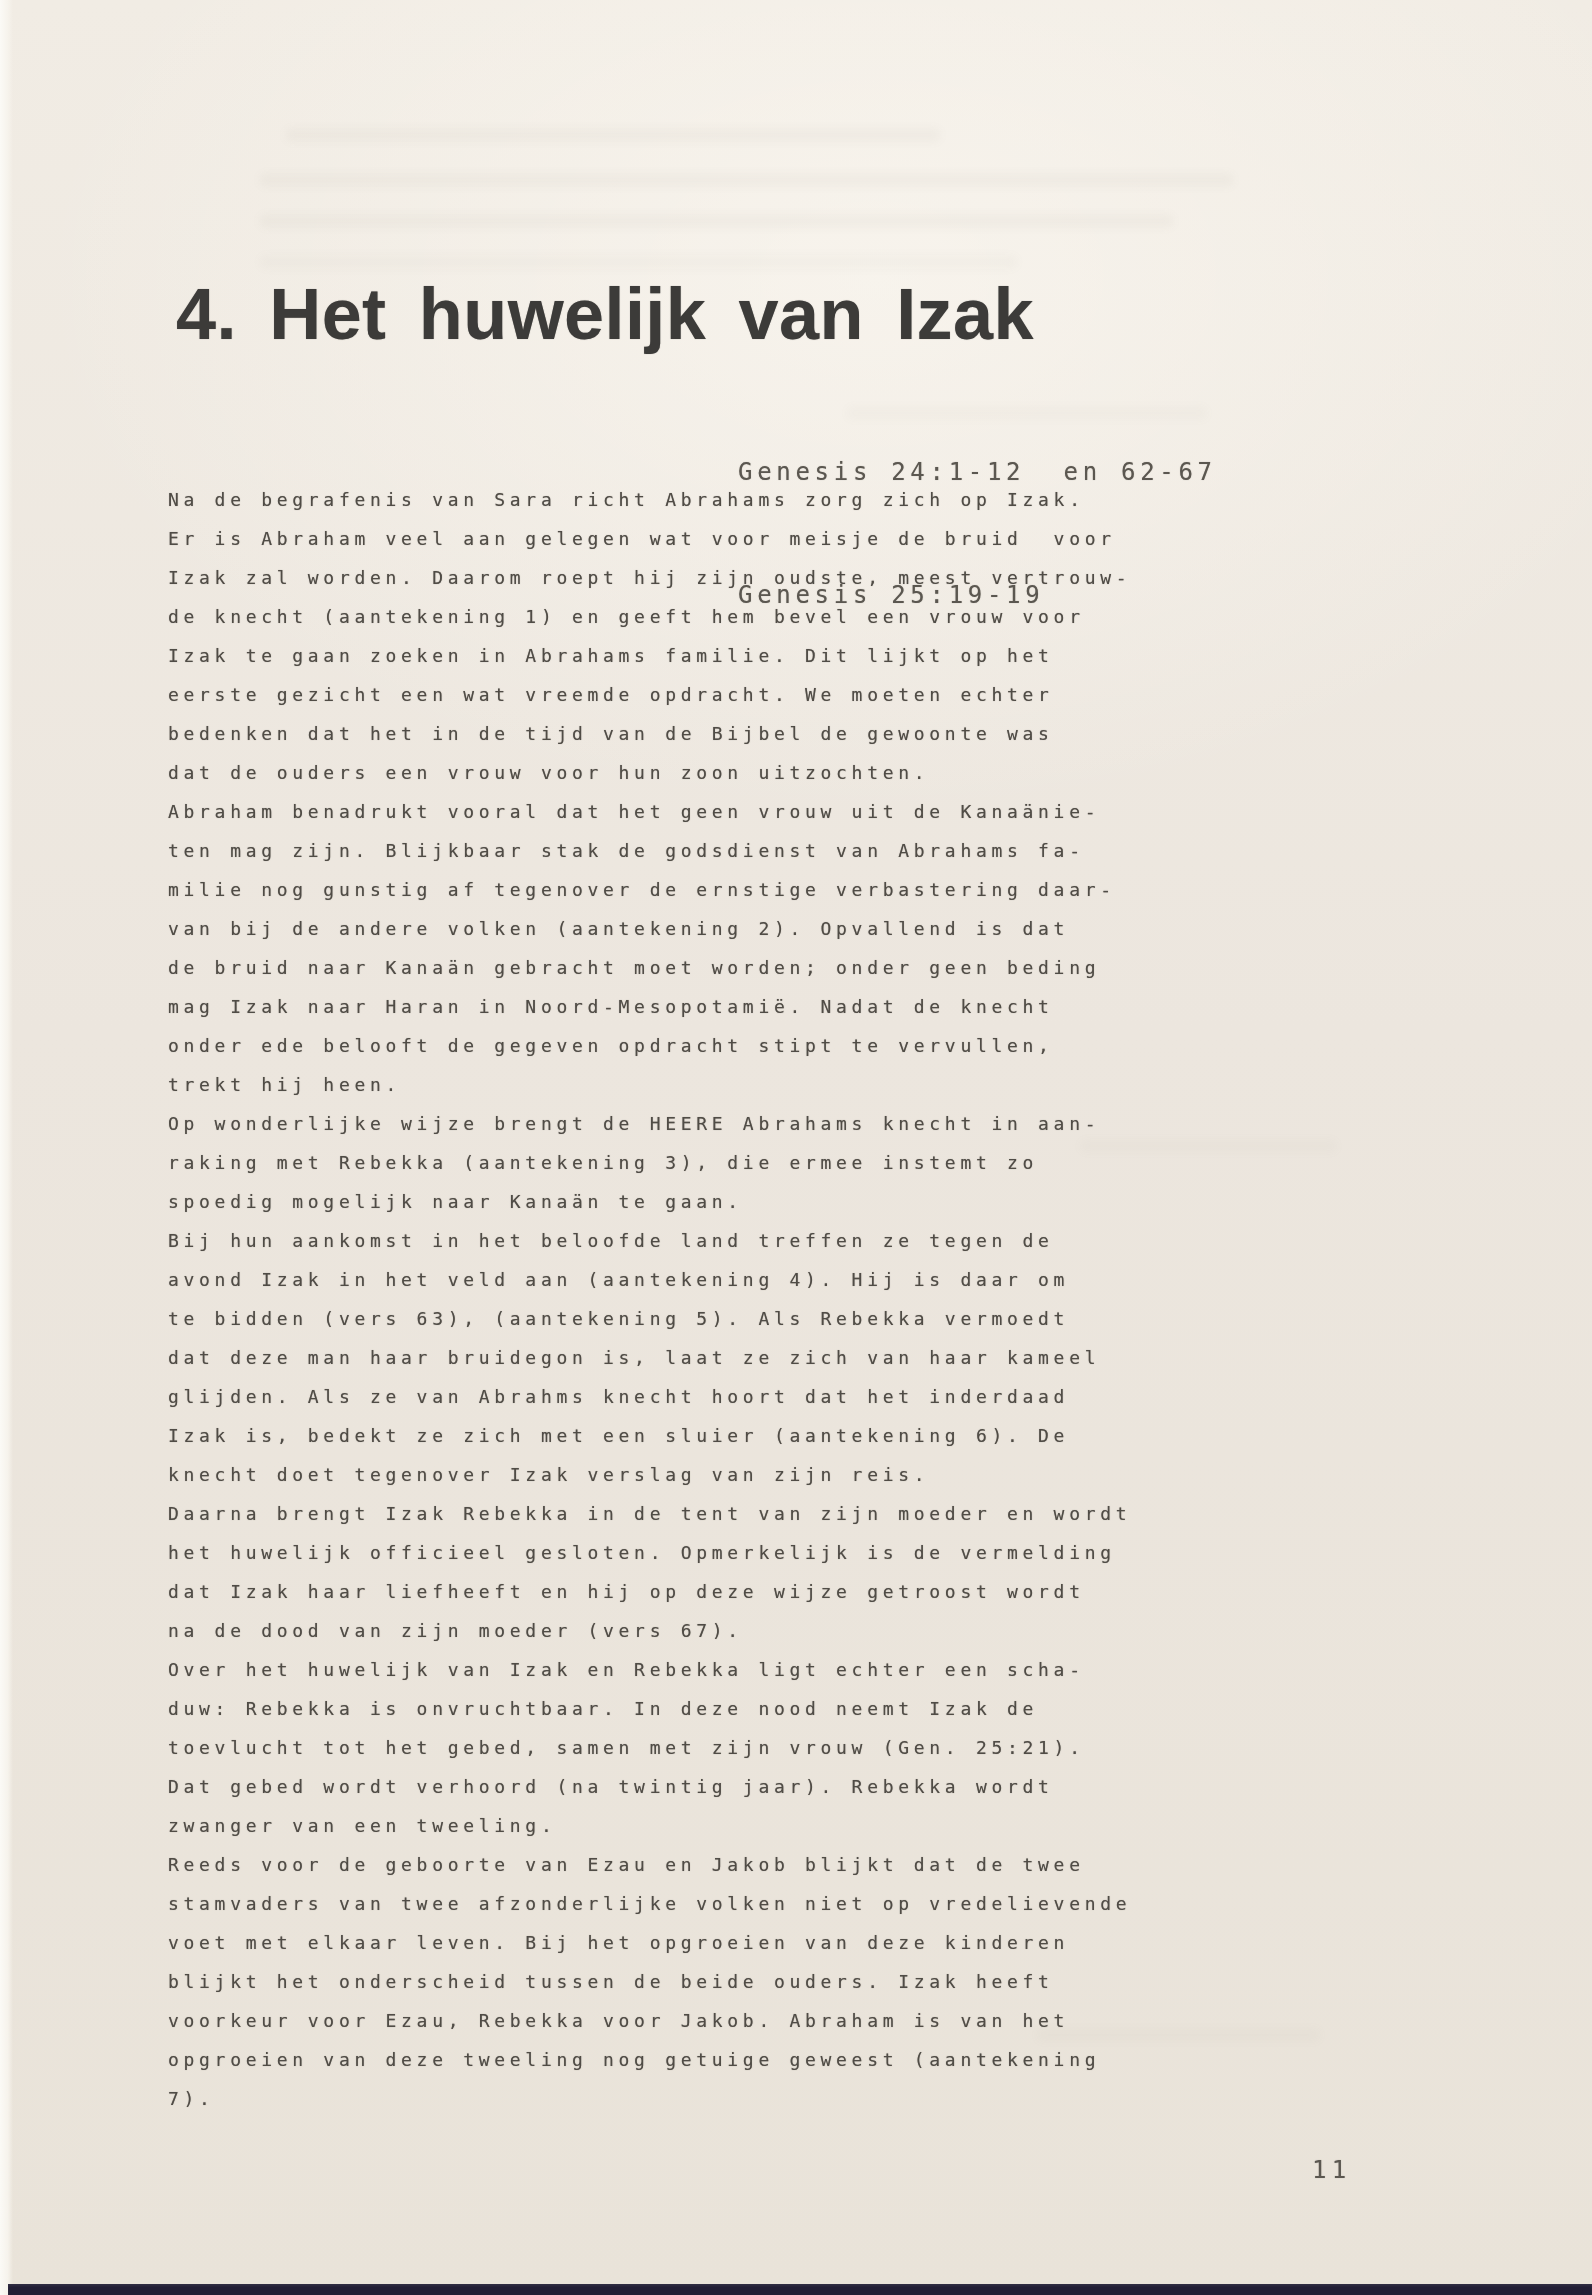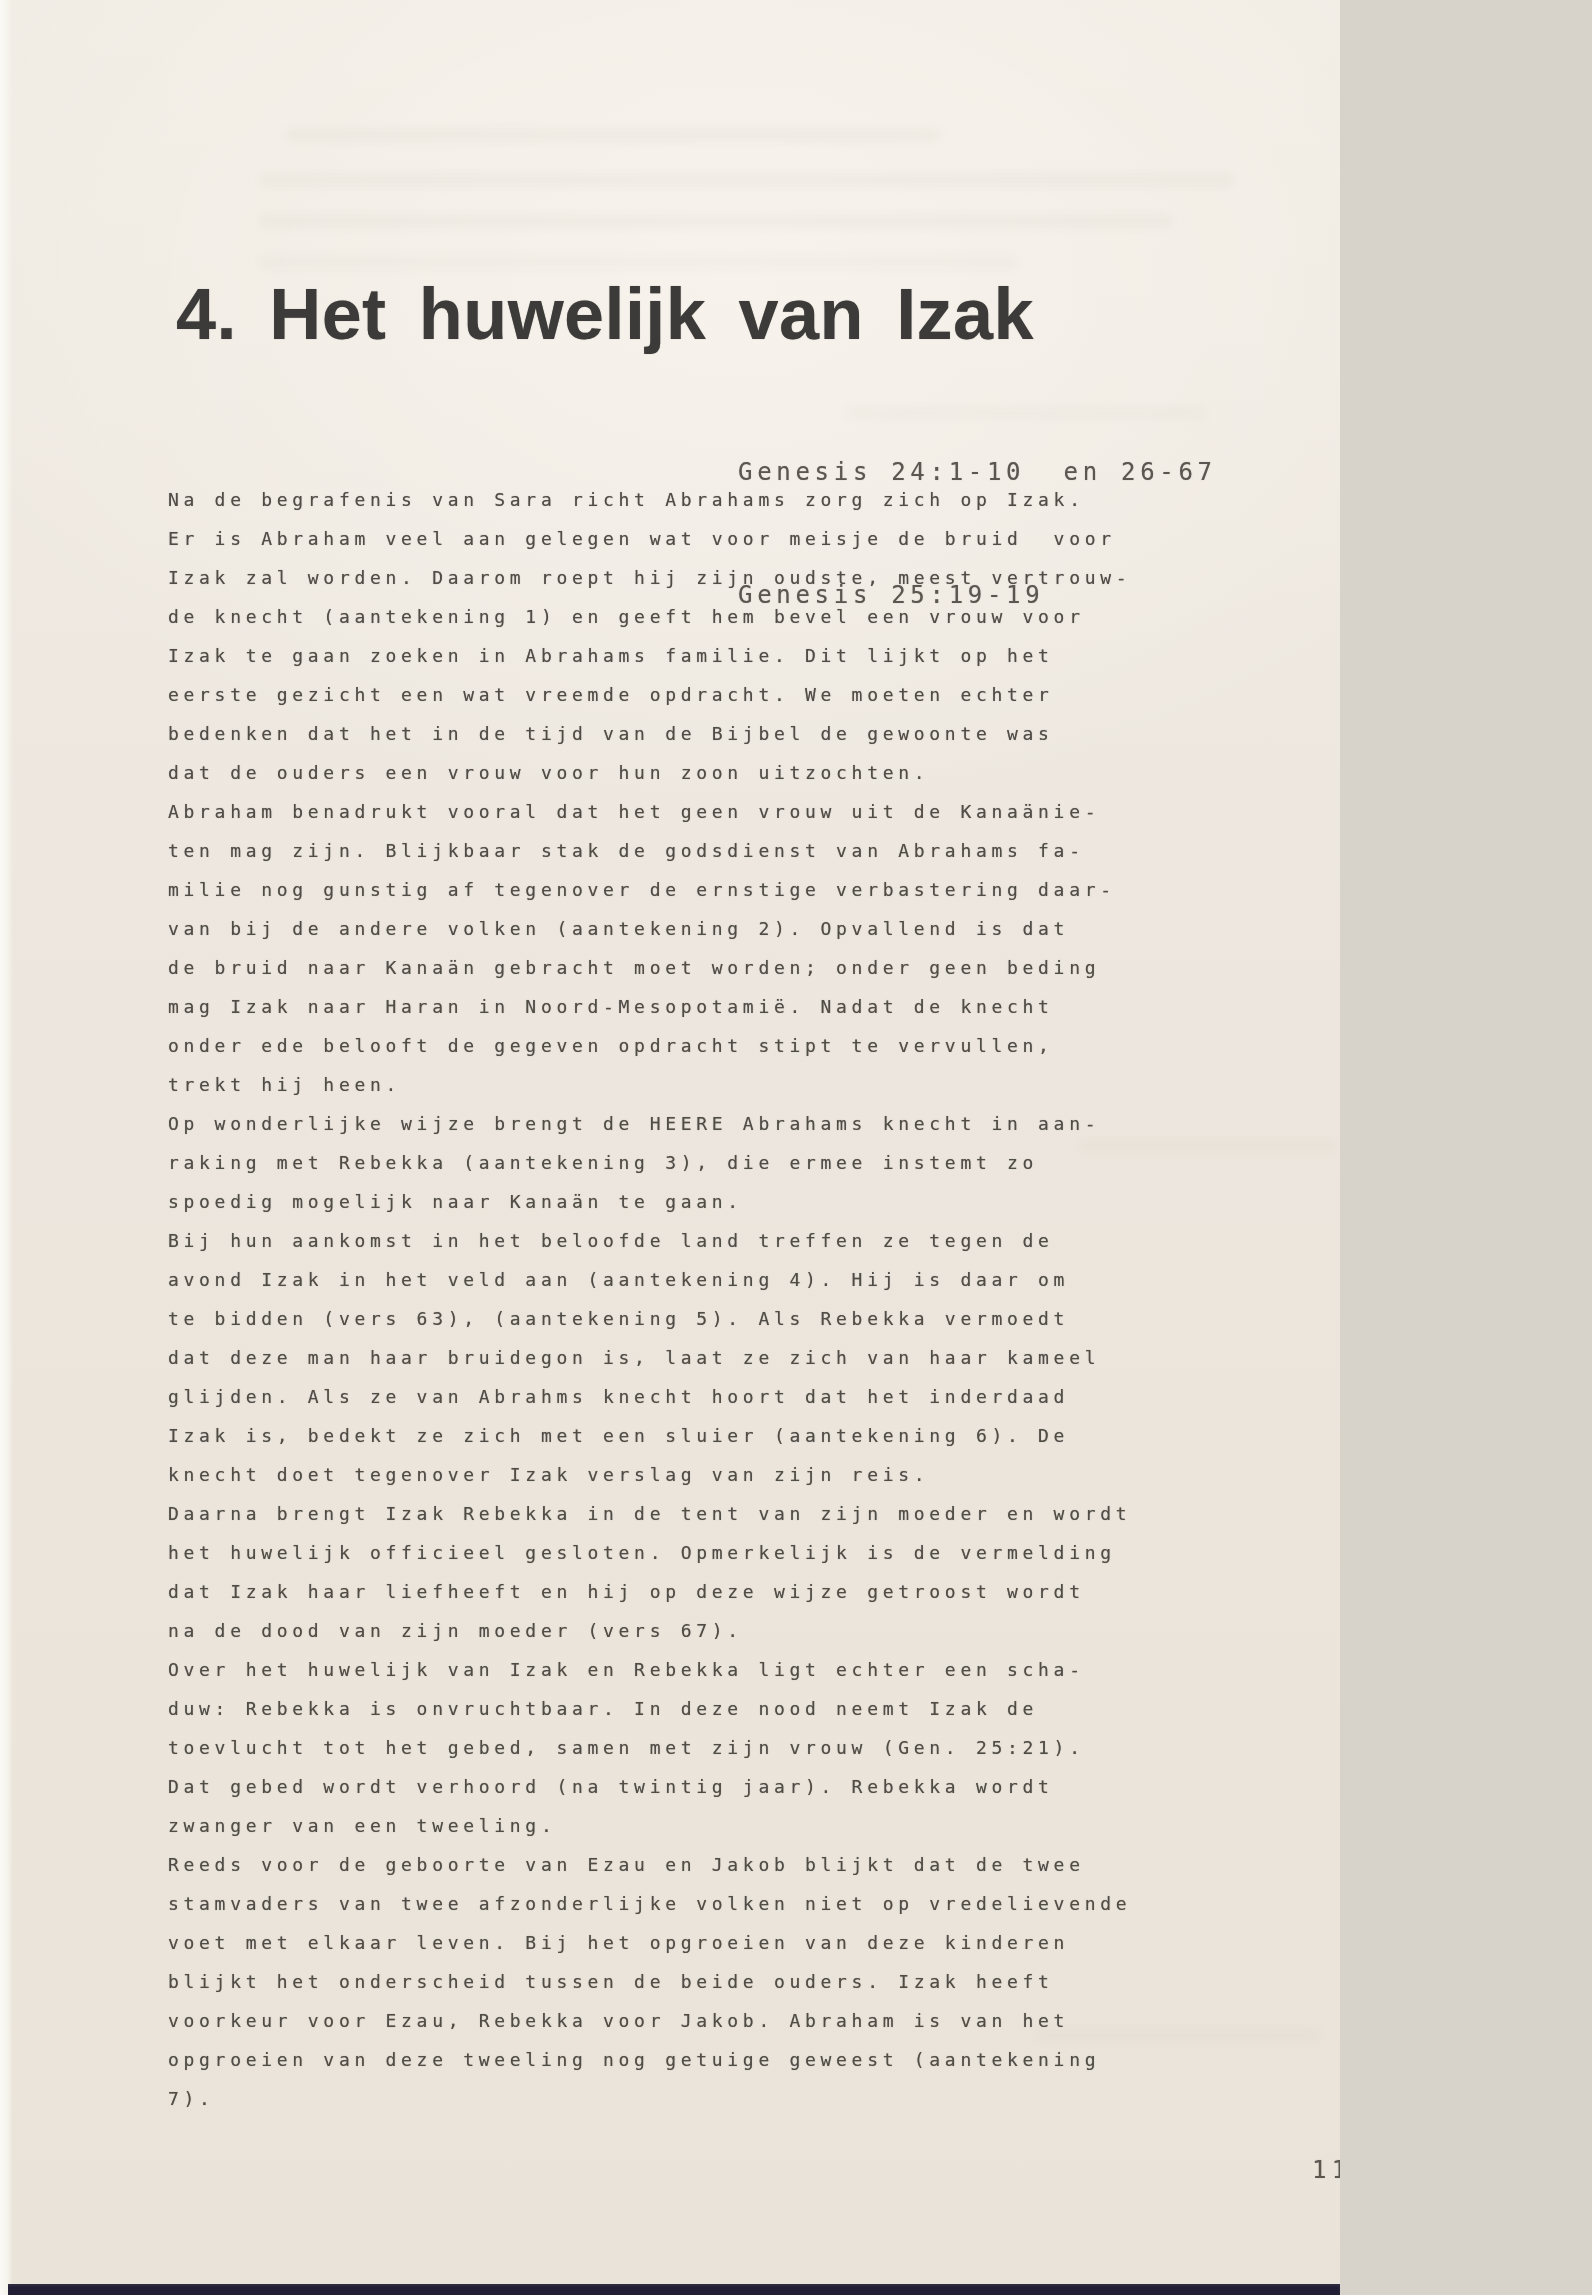--- a/index.html
+++ b/index.html
@@ -2,21 +2,21 @@
 <html style="--paper: #ece6de; --paper-light: #f1ece4; --paper-dark: #e9e3d9; --ink-title: #3c3b39; --ink-body: #504c46; --ink-light: #5b5750; --bottom-band: #221e35;font-size:14px"><head>
 <meta charset="utf-8">
 <style>
   html, body {
     margin: 0;
     padding: 0;
     background: #d8d3ca;
   }
   .page {
     position: relative;
-    width: 1340px;
+    width: 1592px;
     height: 2295px;
     overflow: hidden;
     background:
       radial-gradient(ellipse 1208px 777px at 55% 12%, rgba(255,252,246,0.5), rgba(255,252,246,0) 70%),
       linear-gradient(180deg, var(--paper-light, #f1ece4) 0%, var(--paper, #ece6de) 45%, var(--paper-dark, #e9e3d9) 100%);
     font-family: "DejaVu Sans Mono", monospace;
   }
   
   .page-edge {
     position: absolute;
@@ -109,21 +109,21 @@
     <div class="ghost-bar g3"></div>
     <div class="ghost-bar g4"></div>
     <div class="ghost-bar g5"></div>
     <div class="ghost-bar g6"></div>
     <div class="ghost-bar g7"></div>
   </div>
 
   <h1 class="title">4. Het huwelijk van Izak</h1>
 
   <div class="references">
-    <div>Genesis 24:1-10  en 26-67</div>
+    <div>Genesis 24:1-12  en 62-67</div>
     <div>Genesis 25:19-19</div>
   </div>
 
   <div class="body-text"><div class="body-line">Na de begrafenis van Sara richt Abrahams zorg zich op Izak.</div><div class="body-line">Er is Abraham veel aan gelegen wat voor meisje de bruid  voor</div><div class="body-line">Izak zal worden. Daarom roept hij zijn oudste, meest vertrouw-</div><div class="body-line">de knecht (aantekening 1) en geeft hem bevel een vrouw voor</div><div class="body-line">Izak te gaan zoeken in Abrahams familie. Dit lijkt op het</div><div class="body-line">eerste gezicht een wat vreemde opdracht. We moeten echter</div><div class="body-line">bedenken dat het in de tijd van de Bijbel de gewoonte was</div><div class="body-line">dat de ouders een vrouw voor hun zoon uitzochten.</div><div class="body-line">Abraham benadrukt vooral dat het geen vrouw uit de Kanaänie-</div><div class="body-line">ten mag zijn. Blijkbaar stak de godsdienst van Abrahams fa-</div><div class="body-line">milie nog gunstig af tegenover de ernstige verbastering daar-</div><div class="body-line">van bij de andere volken (aantekening 2). Opvallend is dat</div><div class="body-line">de bruid naar Kanaän gebracht moet worden; onder geen beding</div><div class="body-line">mag Izak naar Haran in Noord-Mesopotamië. Nadat de knecht</div><div class="body-line">onder ede belooft de gegeven opdracht stipt te vervullen,</div><div class="body-line">trekt hij heen.</div><div class="body-line">Op wonderlijke wijze brengt de HEERE Abrahams knecht in aan-</div><div class="body-line">raking met Rebekka (aantekening 3), die ermee instemt zo</div><div class="body-line">spoedig mogelijk naar Kanaän te gaan.</div><div class="body-line">Bij hun aankomst in het beloofde land treffen ze tegen de</div><div class="body-line">avond Izak in het veld aan (aantekening 4). Hij is daar om</div><div class="body-line">te bidden (vers 63), (aantekening 5). Als Rebekka vermoedt</div><div class="body-line">dat deze man haar bruidegon is, laat ze zich van haar kameel</div><div class="body-line">glijden. Als ze van Abrahms knecht hoort dat het inderdaad</div><div class="body-line">Izak is, bedekt ze zich met een sluier (aantekening 6). De</div><div class="body-line">knecht doet tegenover Izak verslag van zijn reis.</div><div class="body-line">Daarna brengt Izak Rebekka in de tent van zijn moeder en wordt</div><div class="body-line">het huwelijk officieel gesloten. Opmerkelijk is de vermelding</div><div class="body-line">dat Izak haar liefheeft en hij op deze wijze getroost wordt</div><div class="body-line">na de dood van zijn moeder (vers 67).</div><div class="body-line">Over het huwelijk van Izak en Rebekka ligt echter een scha-</div><div class="body-line">duw: Rebekka is onvruchtbaar. In deze nood neemt Izak de</div><div class="body-line">toevlucht tot het gebed, samen met zijn vrouw (Gen. 25:21).</div><div class="body-line">Dat gebed wordt verhoord (na twintig jaar). Rebekka wordt</div><div class="body-line">zwanger van een tweeling.</div><div class="body-line">Reeds voor de geboorte van Ezau en Jakob blijkt dat de twee</div><div class="body-line">stamvaders van twee afzonderlijke volken niet op vredelievende</div><div class="body-line">voet met elkaar leven. Bij het opgroeien van deze kinderen</div><div class="body-line">blijkt het onderscheid tussen de beide ouders. Izak heeft</div><div class="body-line">voorkeur voor Ezau, Rebekka voor Jakob. Abraham is van het</div><div class="body-line">opgroeien van deze tweeling nog getuige geweest (aantekening</div><div class="body-line">7).</div></div>
 
   <div class="page-number">11</div>
 
   <div class="bottom-band"></div>
 
 </div>

